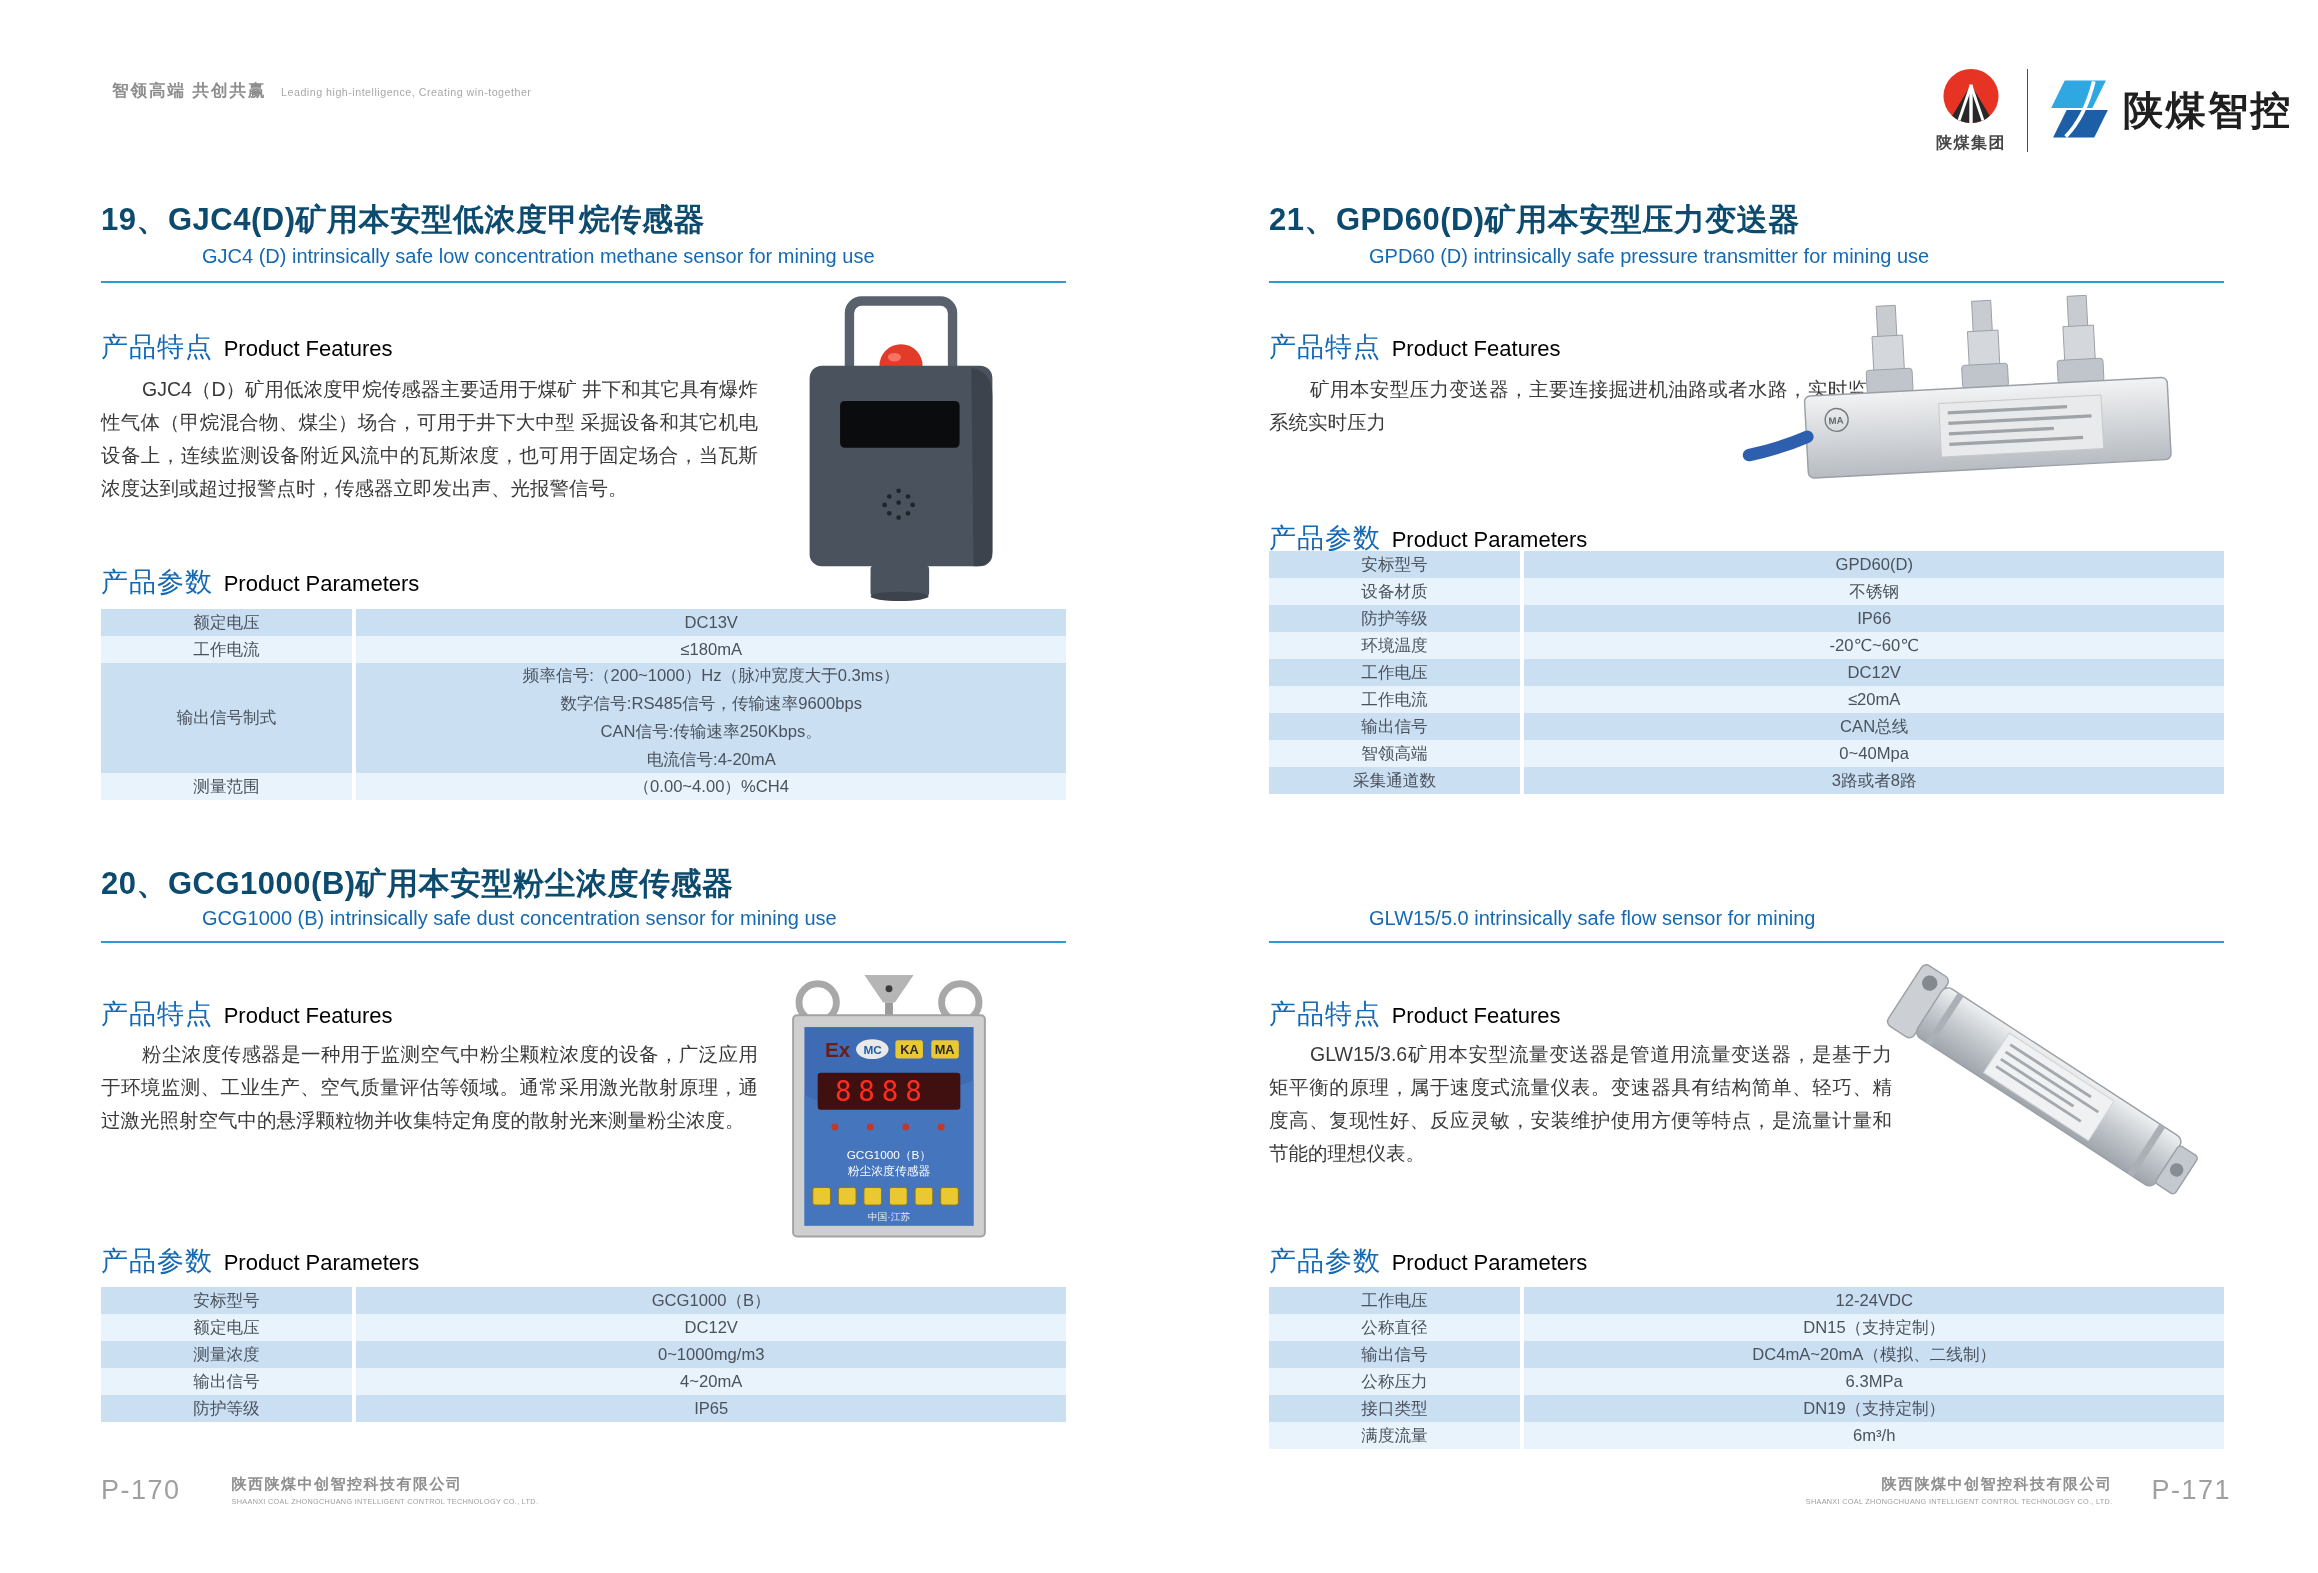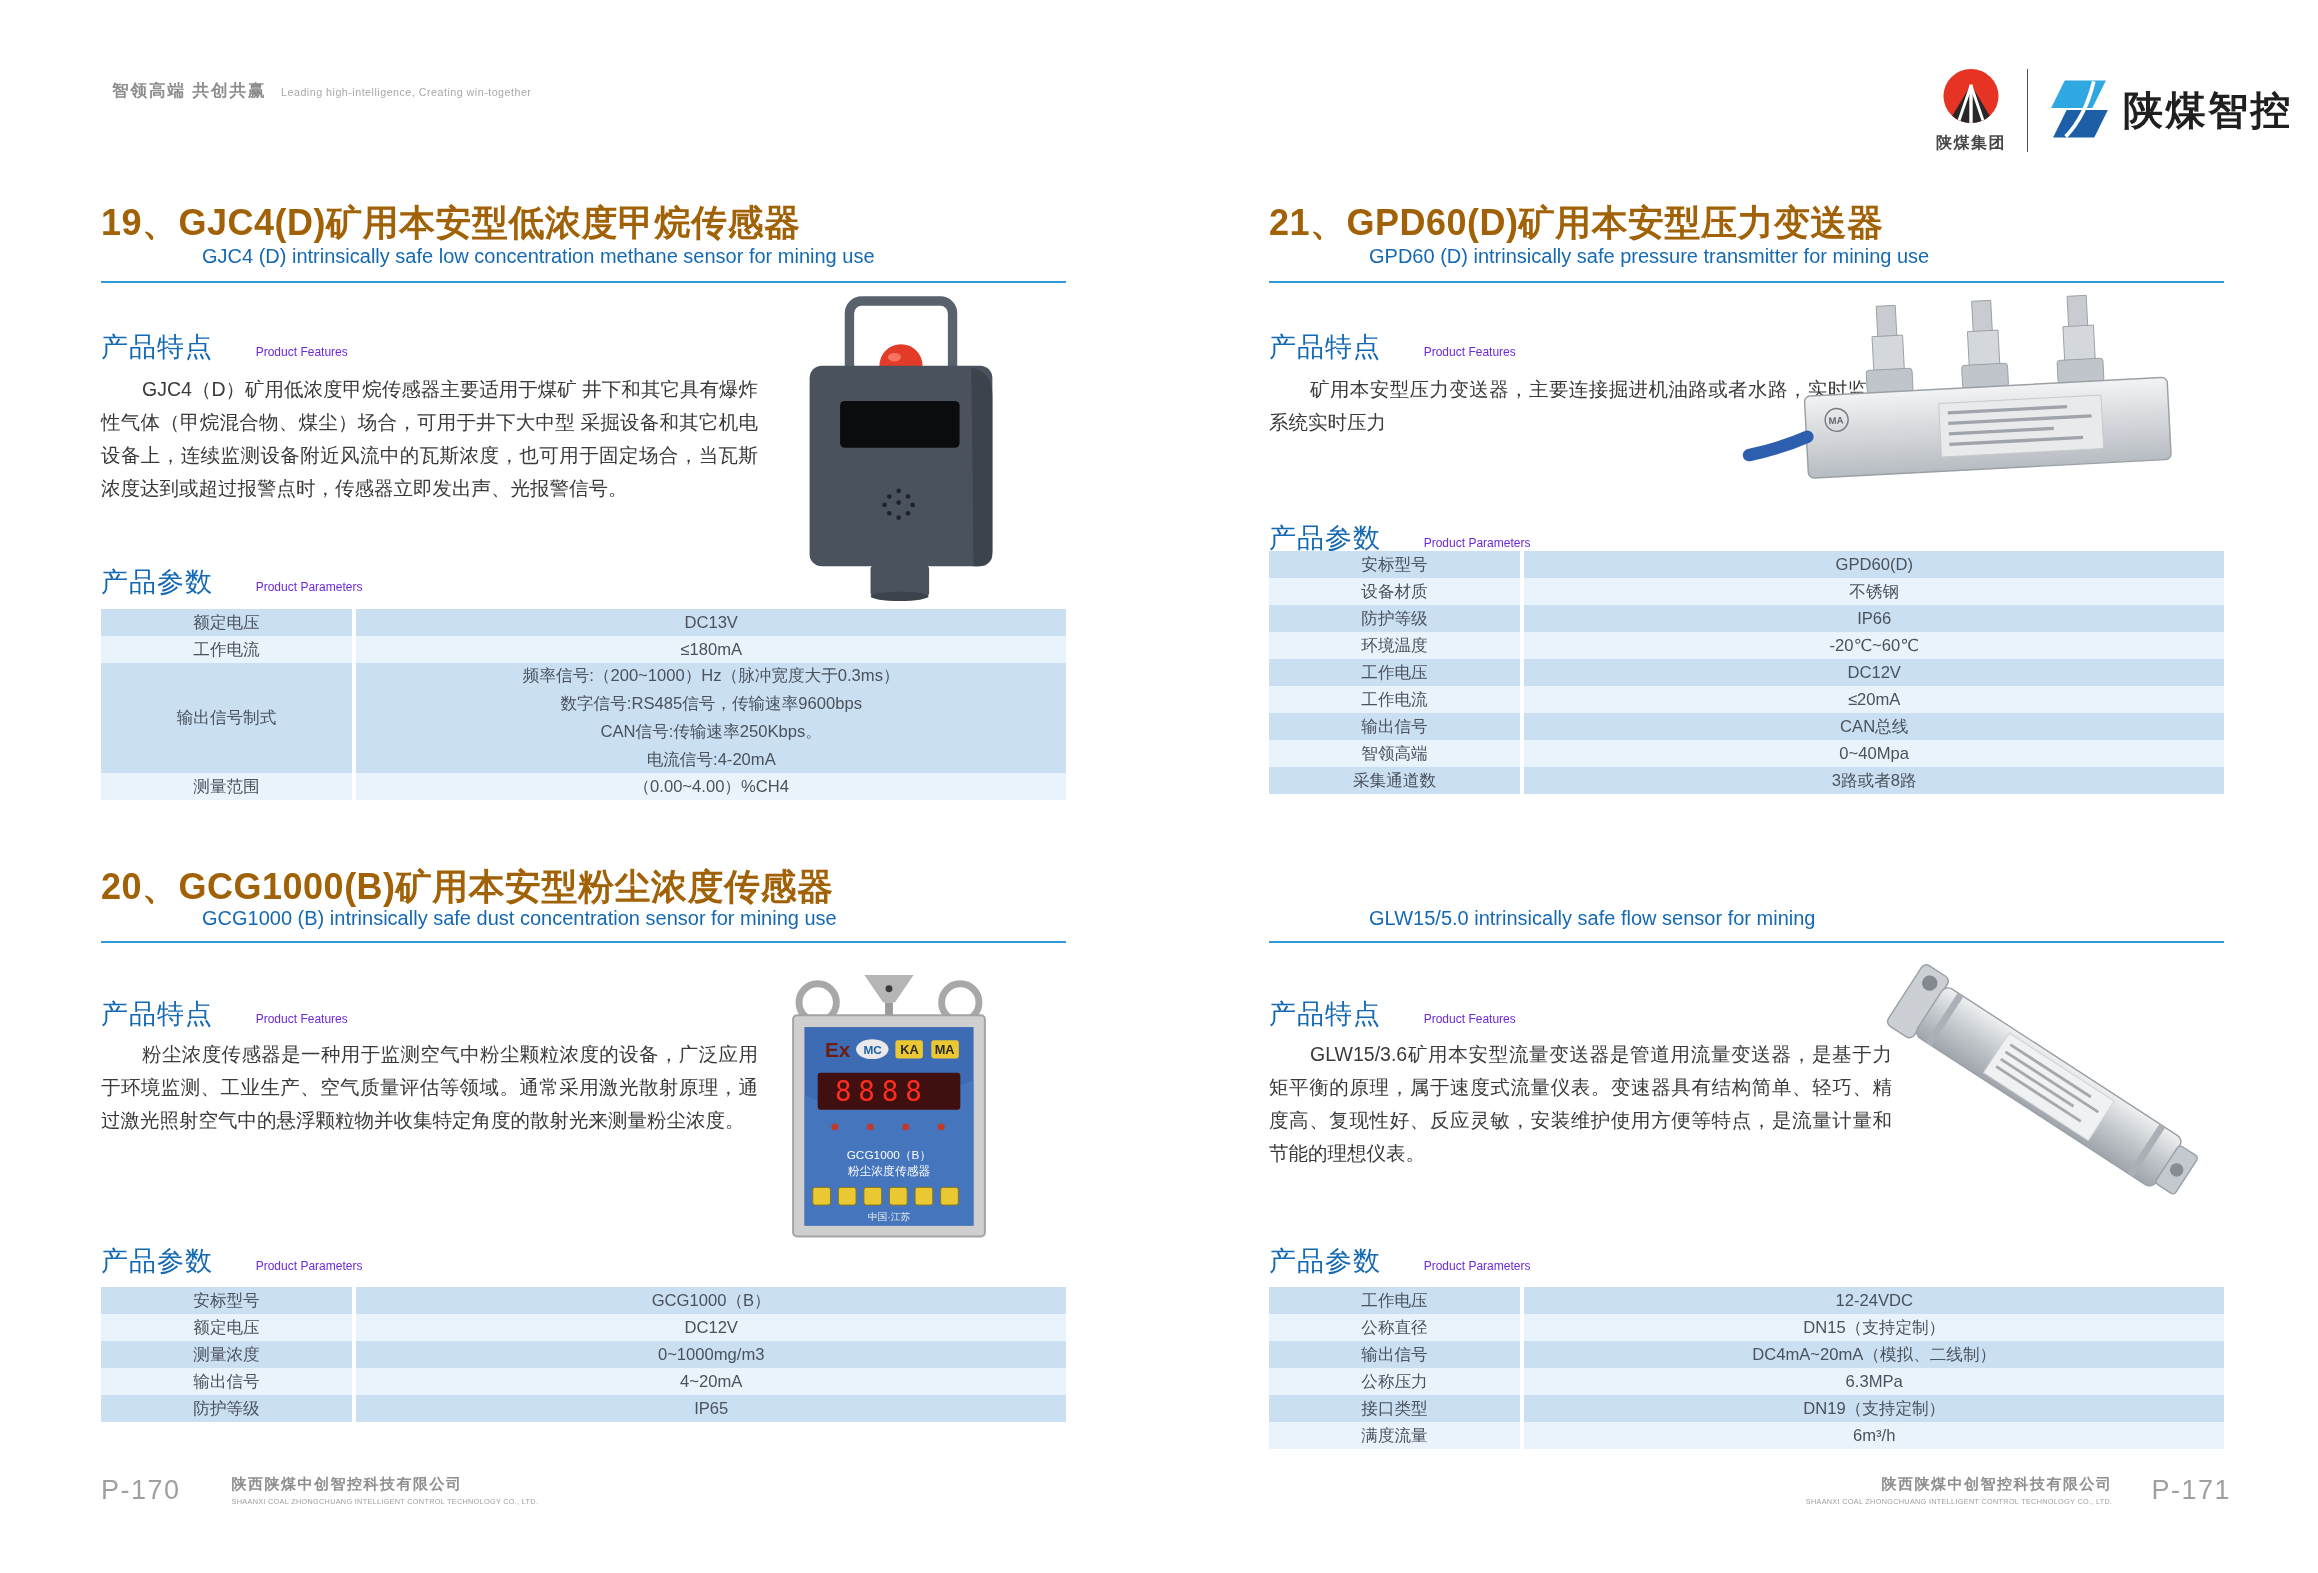--- a/index.html
+++ b/index.html
@@ -12,26 +12,26 @@
   .slogan-zh{font-size:16.6px;color:#8d8d8d;font-weight:600;letter-spacing:1.9px;}
   .slogan-en{font-size:10.7px;color:#a8a8a8;margin-left:14.6px;letter-spacing:0.5px;}
   .logo-bar{display:flex;align-items:center;}
   .group-logo{display:flex;flex-direction:column;align-items:center;}
   .group-logo-label{font-size:16px;font-weight:700;color:#474747;letter-spacing:1.5px;margin-top:3.9px;}
   .logo-divider{width:1.5px;height:83px;background:#4c4c4c;margin:0 20.5px;}
   .brand{display:flex;align-items:center;gap:13.6px;}
   .brand-label{font-size:40px;font-weight:700;color:#1f1f1f;letter-spacing:2.4px;}
 
   
-  .sec-title{font-size:36px;font-weight:700;color:#a16207;letter-spacing:0.5px;white-space:nowrap;}
+  .sec-title{font-size:31px;font-weight:700;color:#0c4a6e;letter-spacing:0.5px;white-space:nowrap;}
   .sec-sub{font-size:20px;color:#1569b3;white-space:nowrap;margin-left:39px;}
   .rule{height:2.4px;background:#2e9ad6;}
   .h-block{display:flex;align-items:baseline;gap:10.7px;}
   .h-zh{font-size:27px;color:#1569b3;letter-spacing:1px;}
-  .h-en{font-size:12px;color:#6d28d9;margin-left:32px;}
+  .h-en{font-size:22px;color:#000000;}
 
   .para{font-size:19.5px;color:#3a3a3a;line-height:33px;text-align:justify;text-indent:41px;}
 
   
   .ptable{display:flex;flex-direction:column;}
   .t-row{display:flex;height:27px;}
   .t-label{width:251px;margin-right:4.4px;display:flex;align-items:center;justify-content:center;
            font-size:16.6px;color:#4a525c;}
   .t-value{flex:1;display:flex;align-items:center;justify-content:center;font-size:16.6px;color:#4a525c;
            white-space:pre-line;text-align:center;line-height:28px;}

